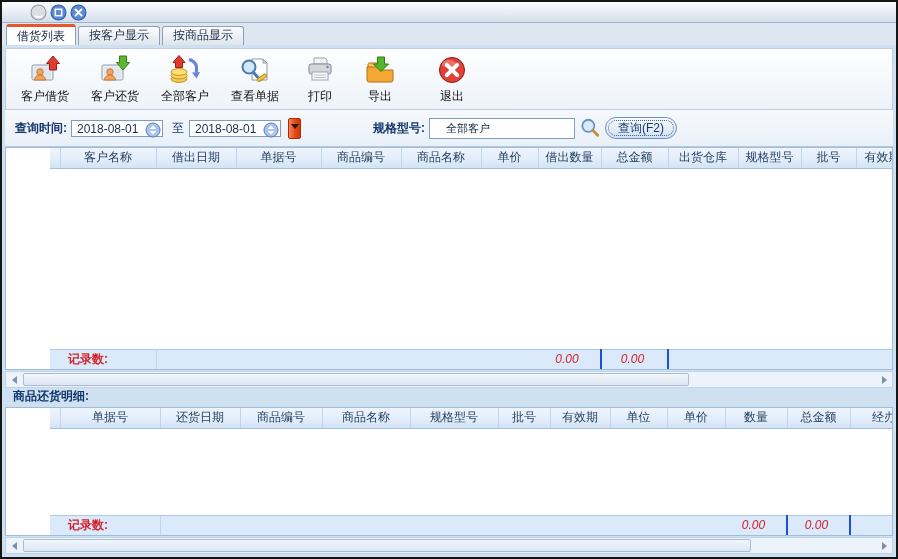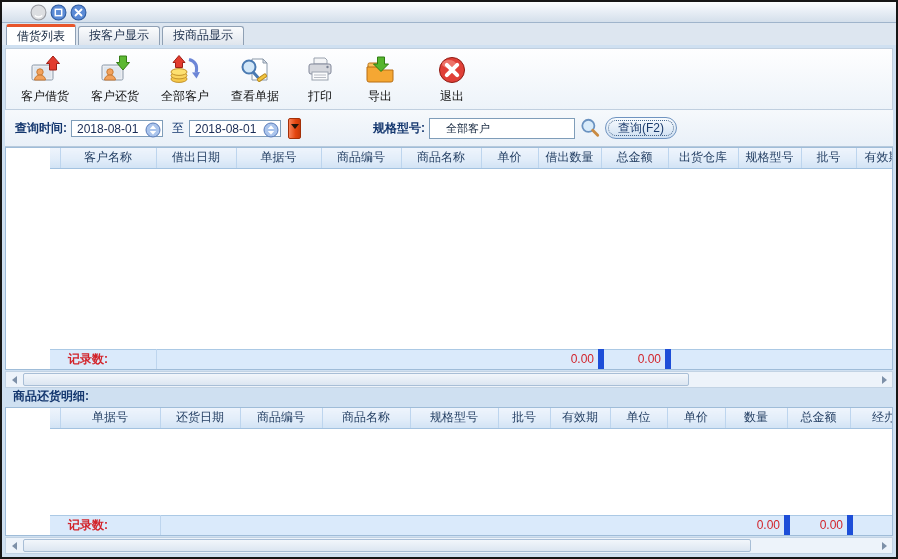--- a/index.html
+++ b/index.html
@@ -129,21 +129,21 @@
   }
   .grid td { overflow: hidden; white-space: nowrap; }
   .grid .body-row td { background: #fff; }
   .grid .summary td {
     height: 20px;
     background: #daeafb;
     border-top: 1px solid #abc9e5;
     color: #d2232a; font-size: 12px;
   }
   .grid .sum-label { padding-left: 18px; font-weight: bold; border-right: 1px solid #bdd5ee; }
-  .grid .sum-val { text-align: right; padding-right: 4px; border-right: 6px solid #1d4ed8; }
+  .grid .sum-val { text-align: center; padding-right: 4px; border-right: 2px solid #1d4ed8; font-style: italic; }
   
   .hscroll {
     flex: 0 0 17px; margin-top: 1px;
     background: #edf3fa;
     border: 1px solid #c2d3e4;
     position: relative;
   }
   .hs-arrow {
     position: absolute; top: 0; width: 16px; height: 15px;
     display: flex; align-items: center; justify-content: center;

